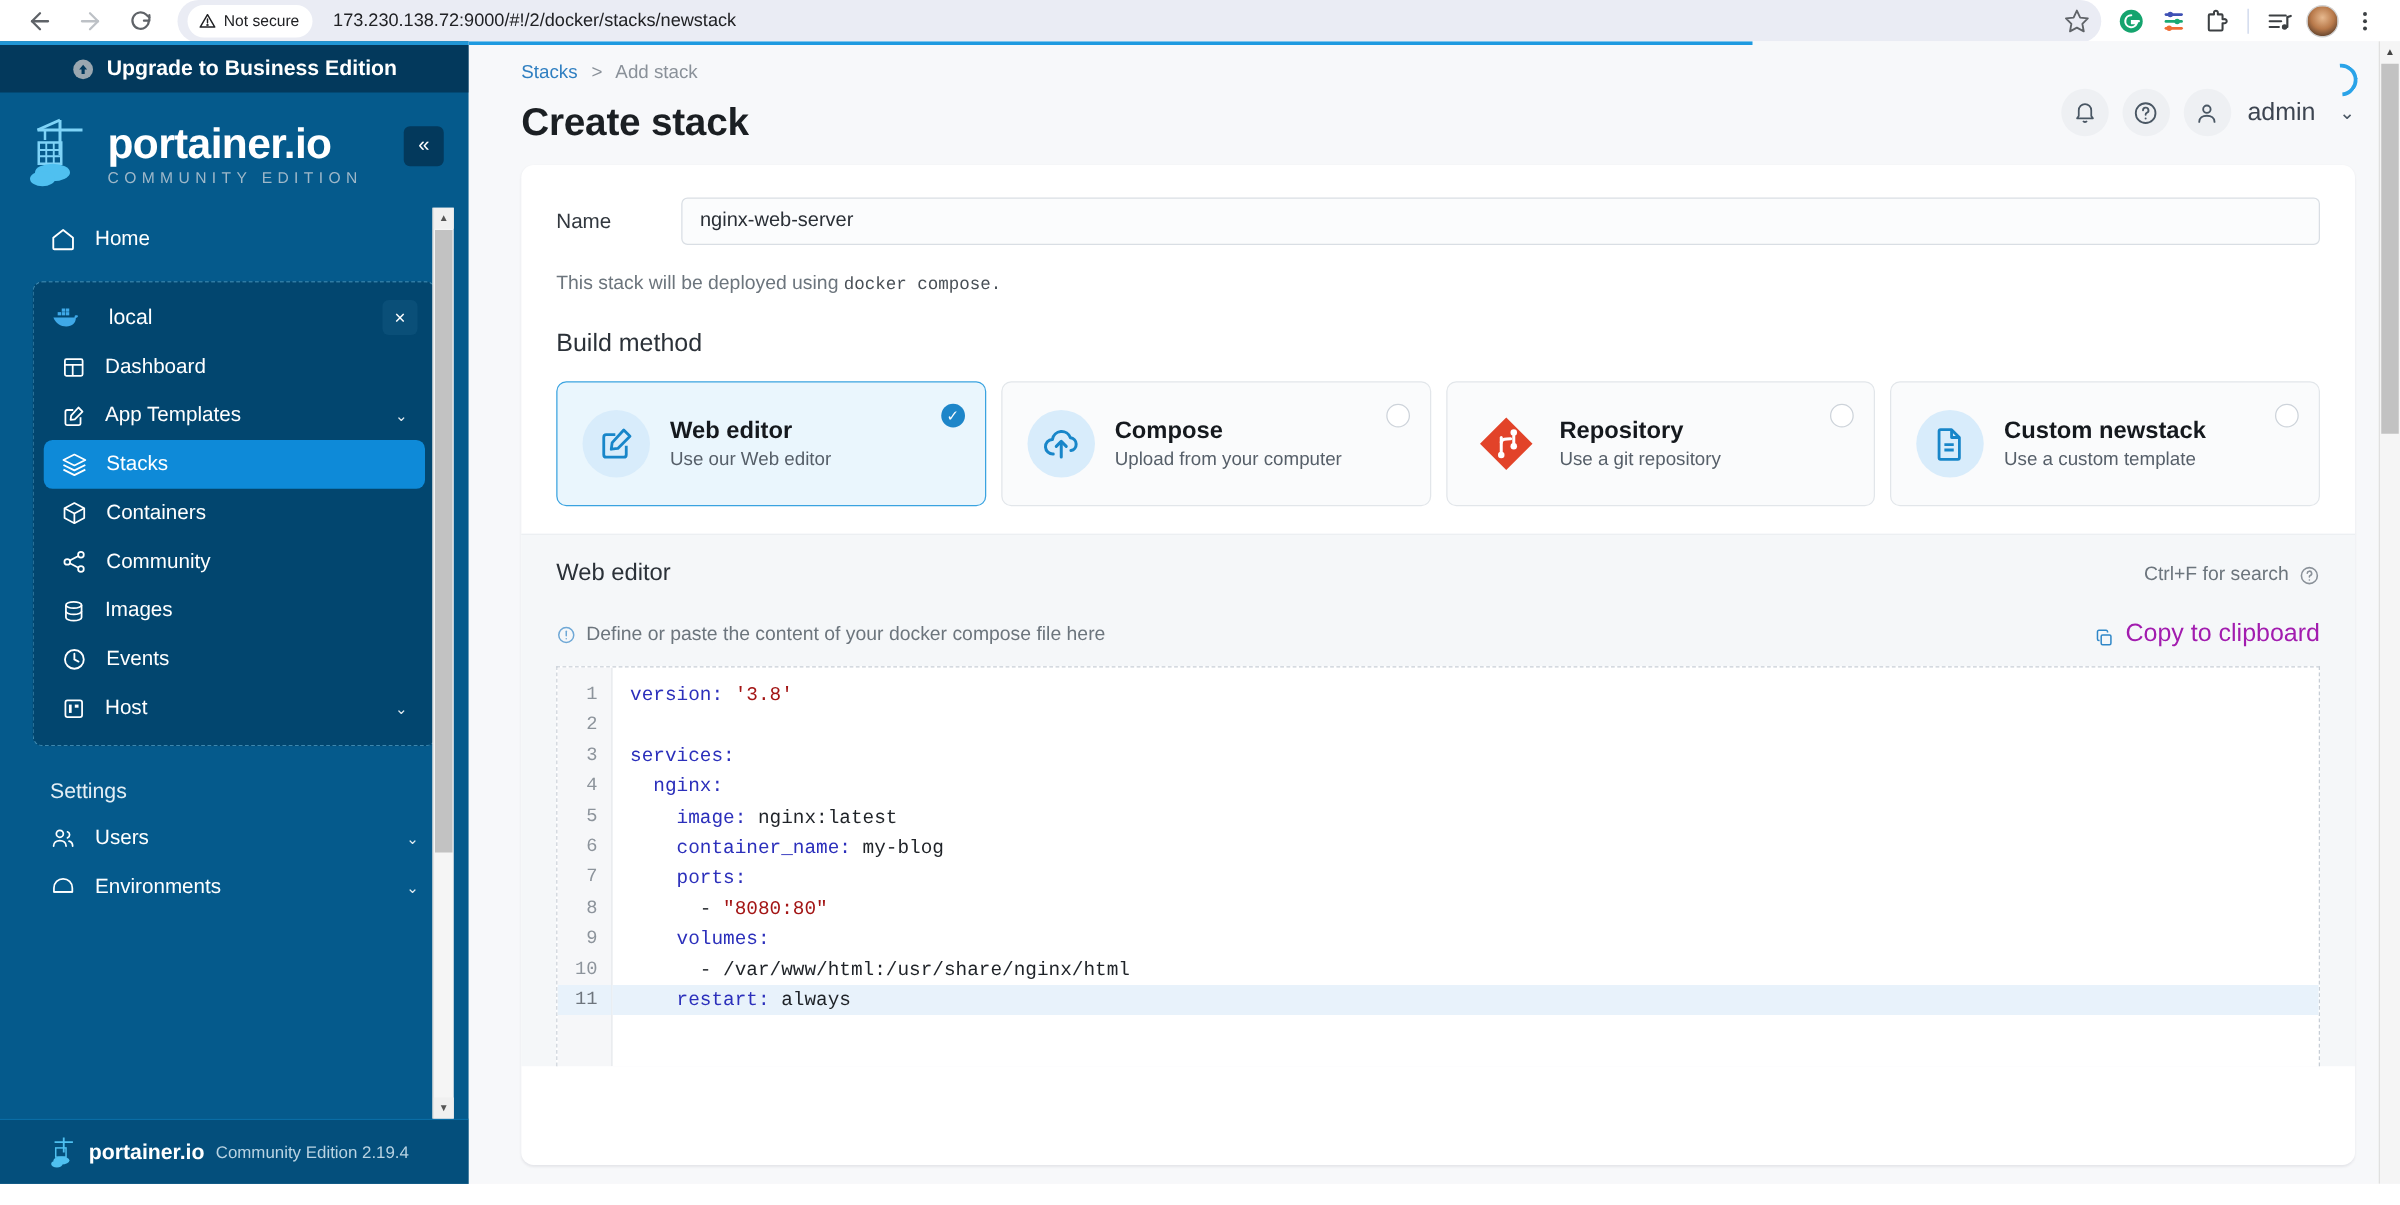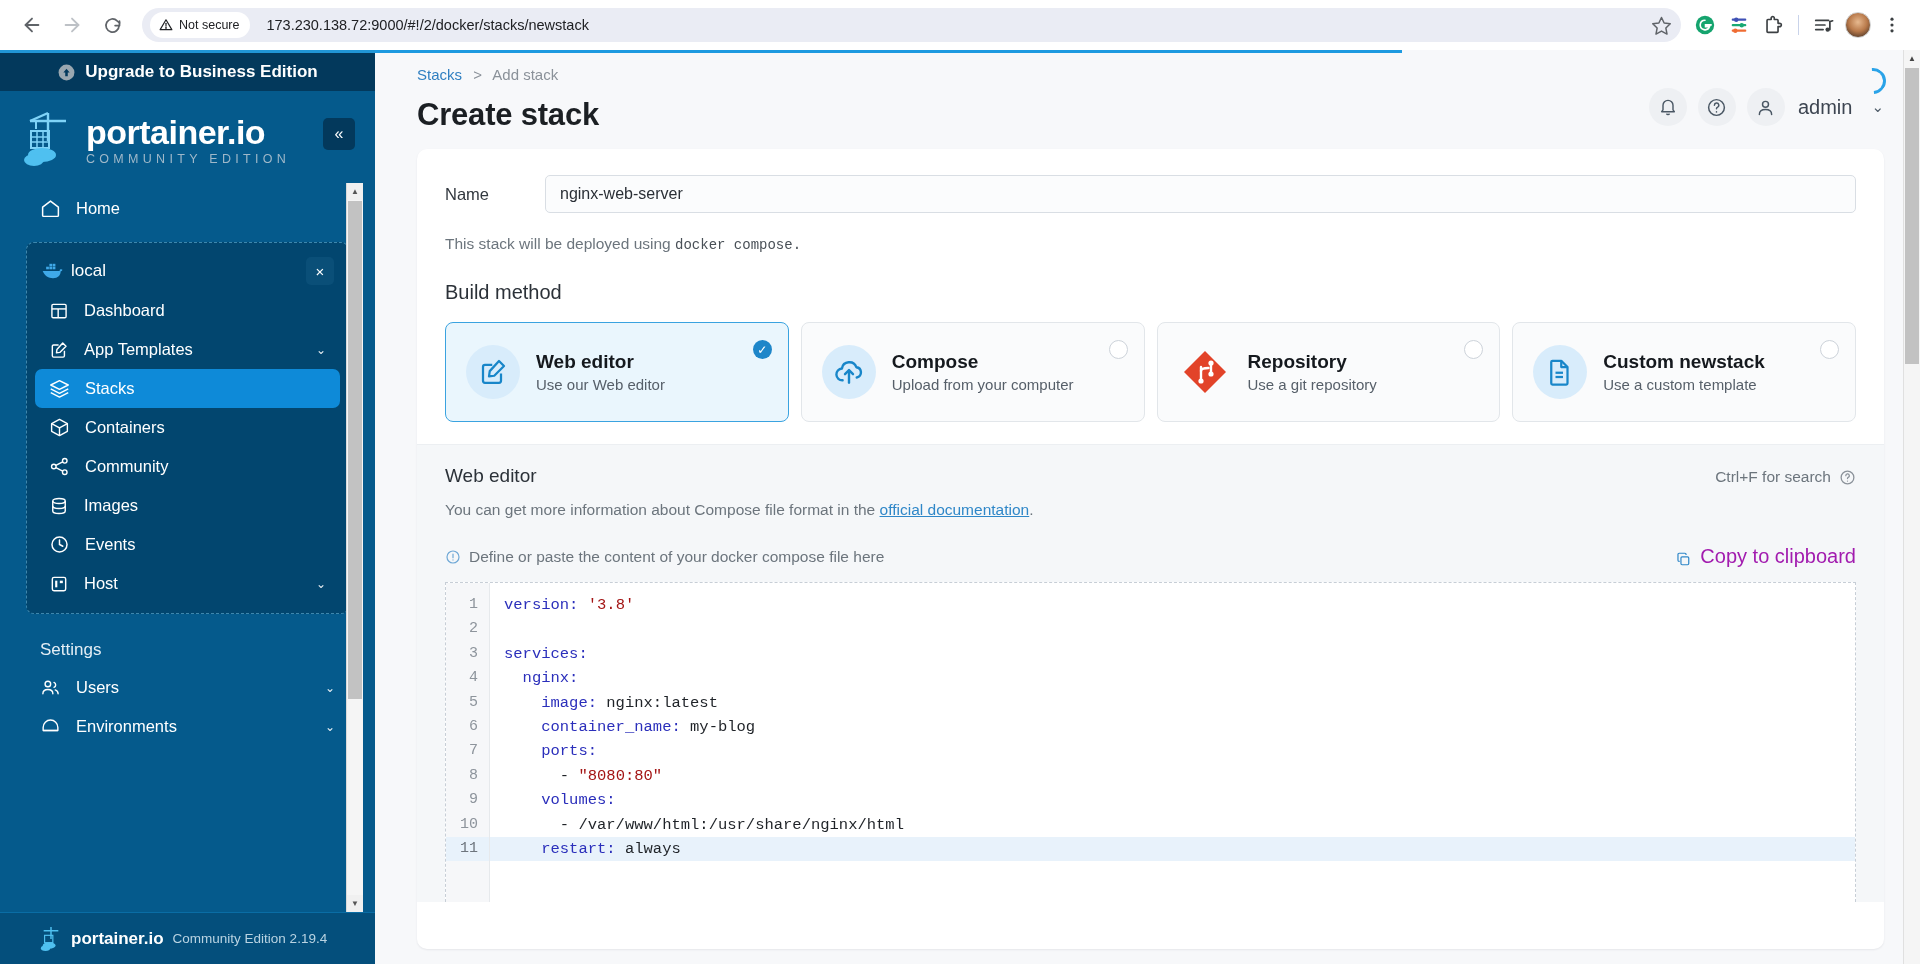--- a/index.html
+++ b/index.html
@@ -4,21 +4,21 @@
 <style>
   * { box-sizing: border-box; margin: 0; padding: 0; }
   html, body {
     width: 1920px; height: 964px;
     font-family: "Liberation Sans", sans-serif;
     background: #ffffff; overflow: hidden;
   }
 
   
   .browser-bar {
-    height: 50px; background: #ffffff;
+    height: 33px; background: #ffffff;
     display: flex; align-items: center; gap: 0px;
     padding: 12px 12px;
   }
   .nav-btn {
     width: 40px; height: 40px; border-radius: 50%;
     display: flex; align-items: center; justify-content: center;
     color: #5f6368; flex: 0 0 auto;
   }
   .nav-btn.disabled { color: #bdc1c6; }
   .omnibox {
@@ -81,21 +81,21 @@
     height: 39px; margin: 0 26px 0 26px; padding: 0 14px;
     color: #ffffff; font-size: 16.5px; border-radius: 7px;
   }
   .nav-item .chev { margin-left: auto; font-size: 12px; opacity: .9; }
   .nav-item.active { background: #0e8ad8; }
   .env-group {
     margin: 14px 26px 0 26px; background: #02466f;
     border: 1px dashed #3e87ad; border-radius: 8px; padding: 8px 0 10px 0;
   }
   .env-head {
-    display: flex; align-items: center; gap: 6px;
+    display: flex; align-items: center; gap: 22px;
     padding: 6px 14px 6px 14px; color: #ffffff; font-size: 17px; font-weight: 500;
   }
   .env-close {
     margin-left: auto; width: 28px; height: 28px; border-radius: 5px;
     background: #0a4f78; color: #ffffff;
     display: flex; align-items: center; justify-content: center; font-size: 15px;
   }
   .env-group .nav-item { margin: 0 8px; }
   .section-label { color: #e4eef5; font-size: 17px; padding: 26px 40px 8px 40px; }
   .sidebar-foot {
@@ -618,24 +618,20 @@
             <div class="ed-right">
               <span>Ctrl+F for search</span>
               <svg width="17" height="17" viewBox="0 0 24 24" fill="none" stroke="#8a9199" stroke-width="1.8" stroke-linecap="round">
                   <circle cx="12" cy="12" r="9"></circle>
                   <path d="M9.6 9.4a2.5 2.5 0 1 1 3.4 2.4c-.7.3-1 .9-1 1.7"></path>
                   <circle cx="12" cy="17" r=".9" fill="#8a9199" stroke="none"></circle>
                 </svg>
             </div>
           </div>
 
-          <div class="ed-sub">
-            <span>You can get more information about Compose file format in the</span>
-            <a class="lnk" href="#">official documentation</a><span>.</span>
-          </div>
 
           <div class="ed-note-row">
             <div class="ed-note">
               <svg width="16" height="16" viewBox="0 0 24 24" fill="none" stroke="#6fa8d6" stroke-width="1.8" stroke-linecap="round">
                   <circle cx="12" cy="12" r="9"></circle>
                   <line x1="12" y1="7.6" x2="12" y2="13"></line>
                   <circle cx="12" cy="16.4" r=".9" fill="#6fa8d6" stroke="none"></circle>
                 </svg>
               <span>Define or paste the content of your docker compose file here</span>
             </div>

